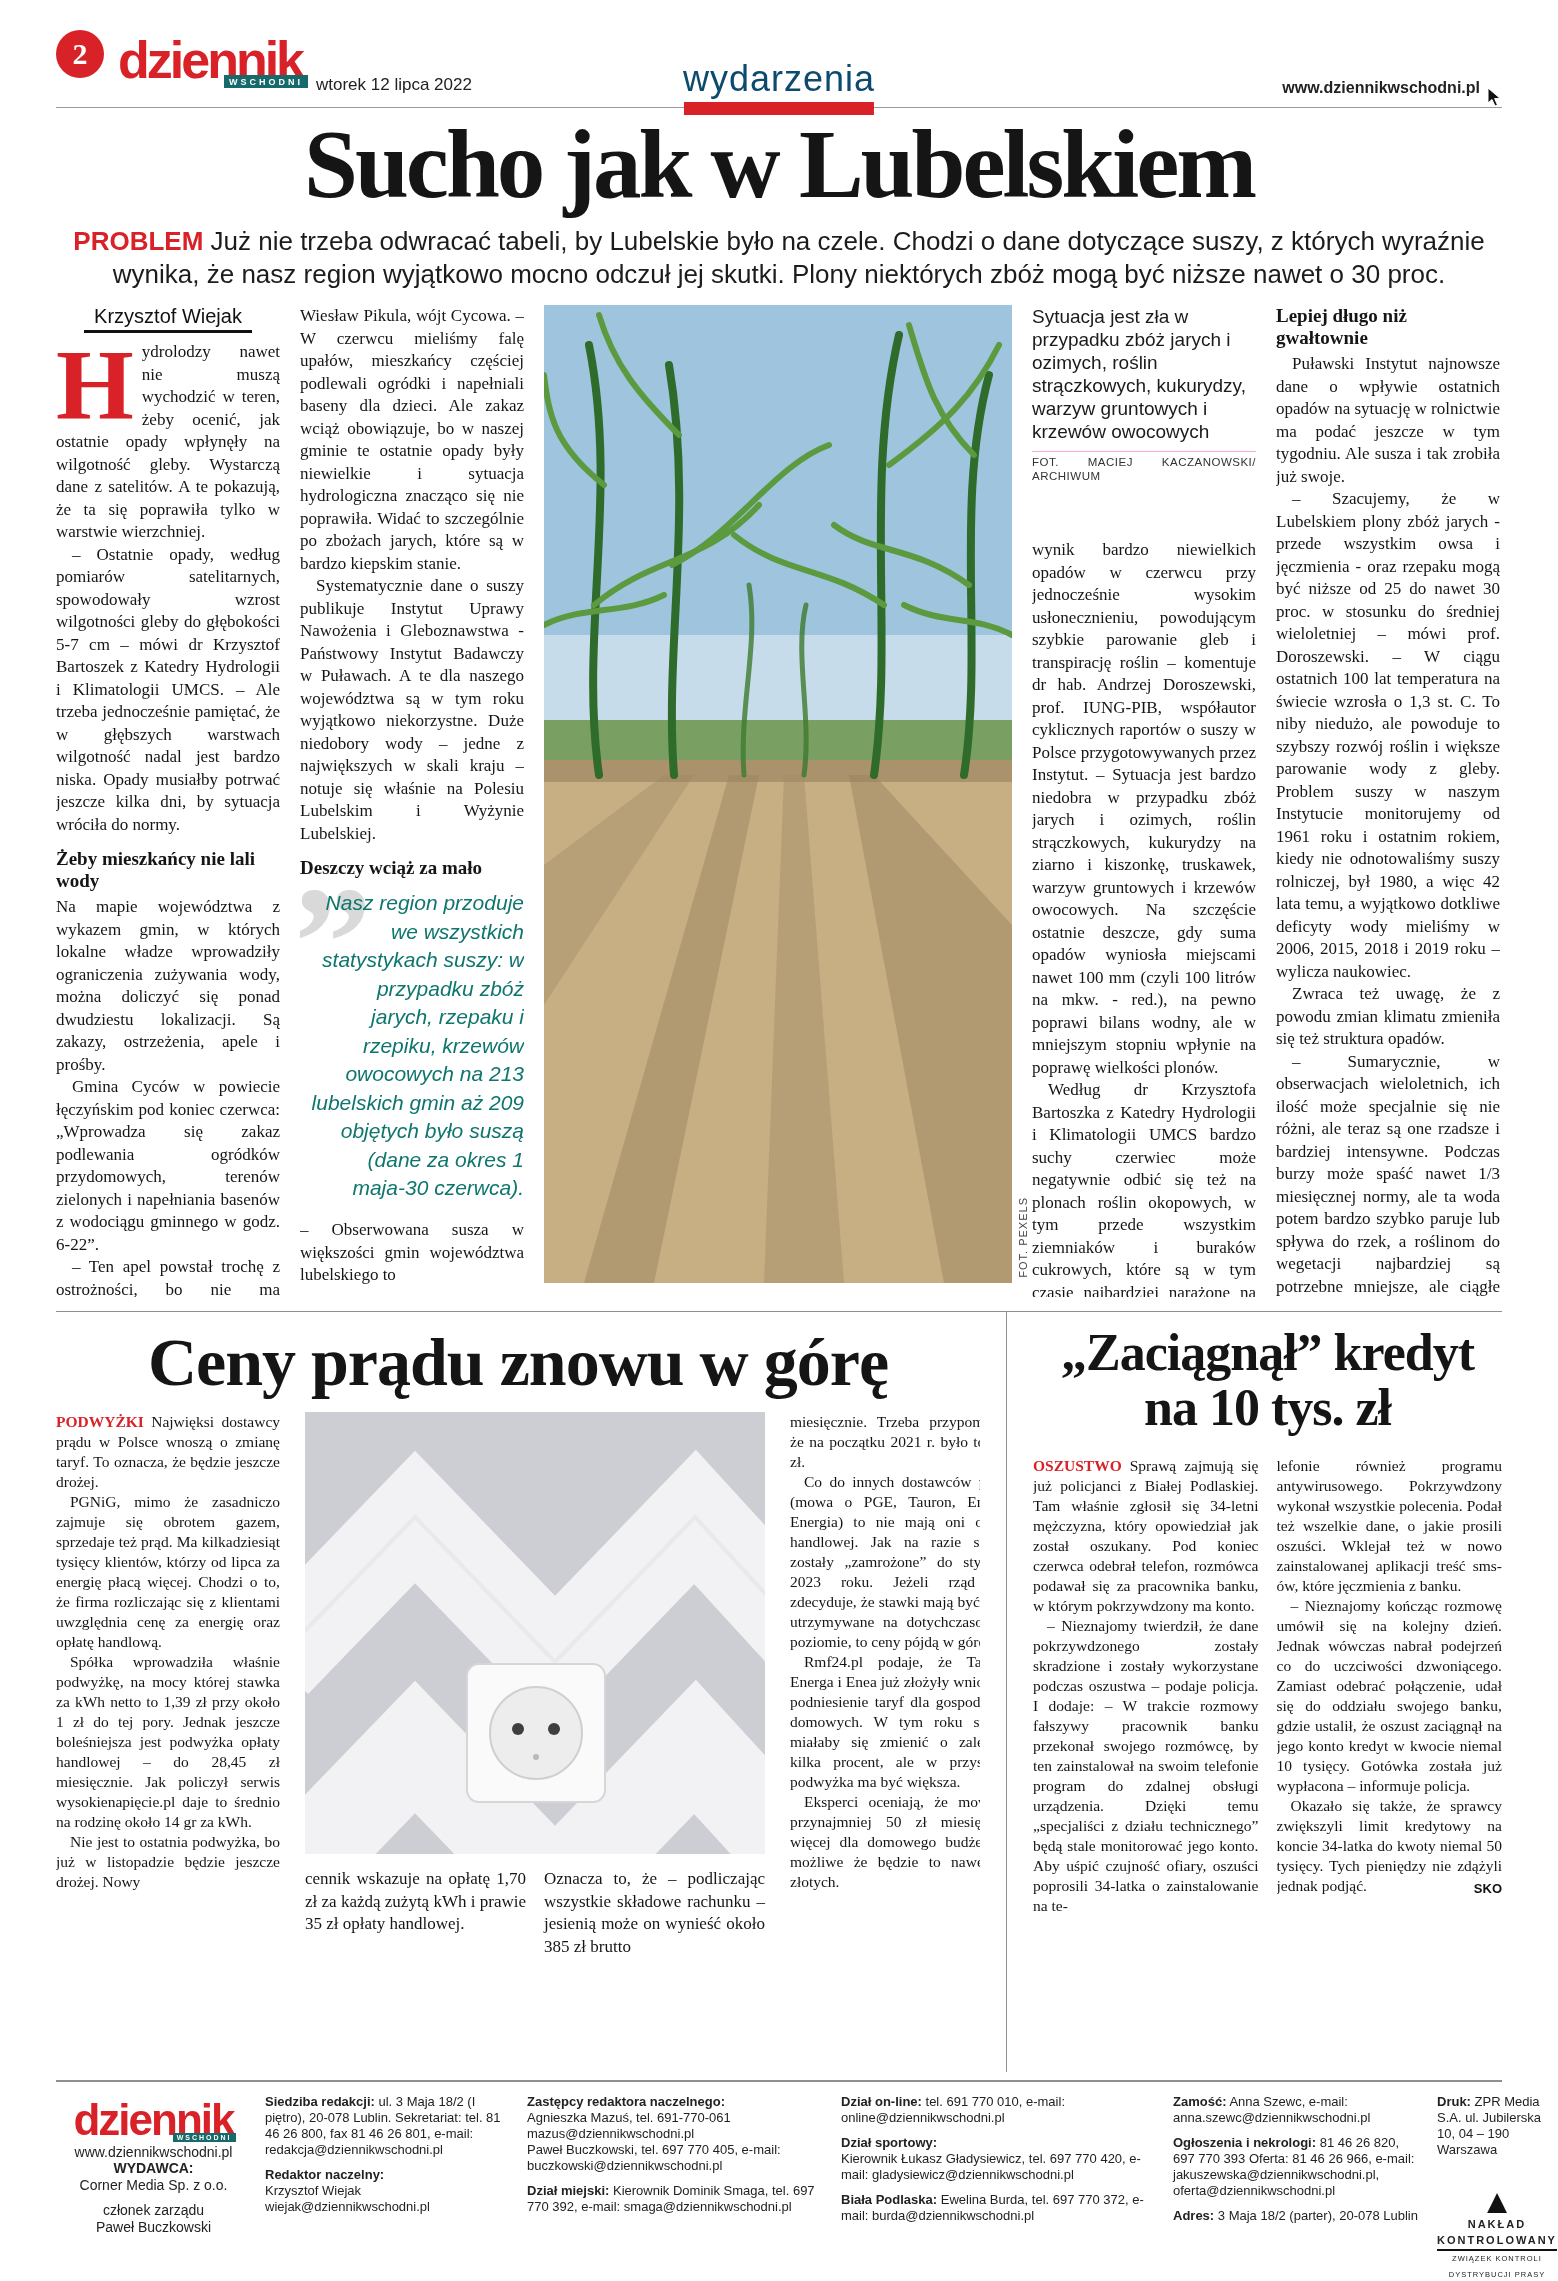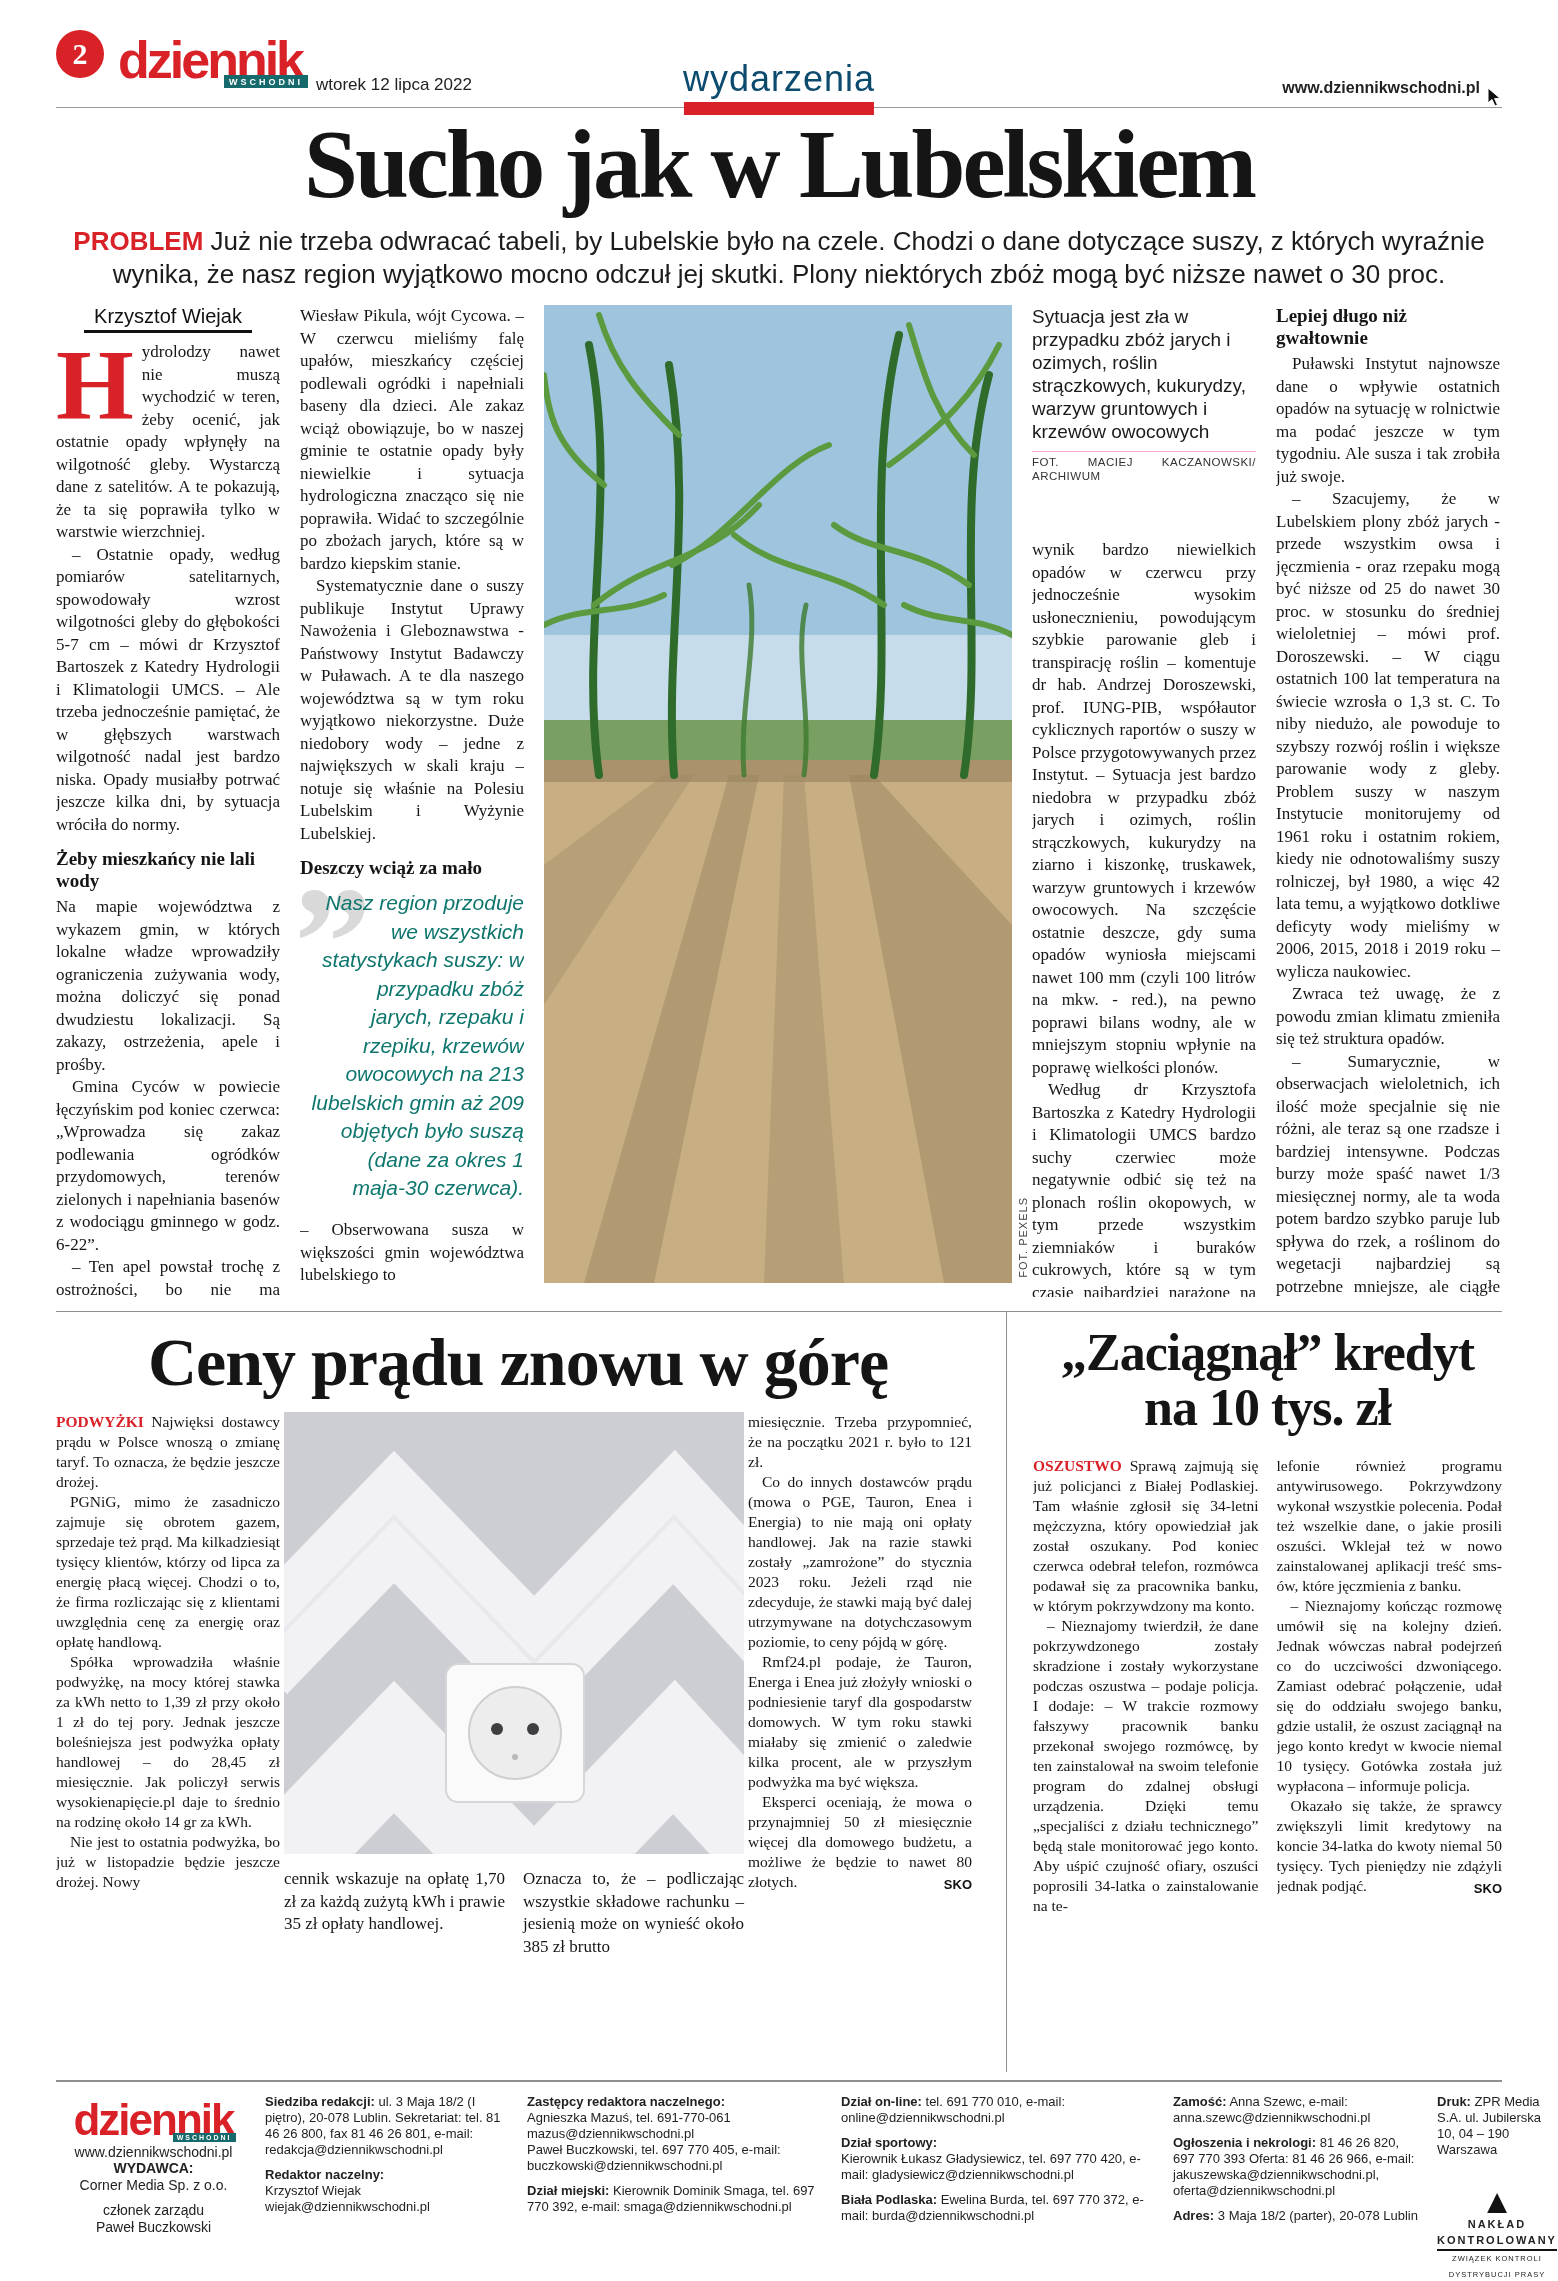--- a/index.html
+++ b/index.html
@@ -104,21 +104,21 @@
   .row2-left { padding-right: 26px; }
   .row2-right { border-left: 1px solid #8f8f8f; padding-left: 26px; }
   .headline-2 {
     font-family: "Liberation Serif", serif; font-weight: bold; font-size: 68px; letter-spacing: -1px;
     text-align: center; margin: 16px 0 16px 0; line-height: 1; white-space: nowrap;
   }
   .headline-3 {
     font-family: "Liberation Serif", serif; font-weight: bold; font-size: 52px; letter-spacing: -1px;
     text-align: center; margin: 14px 0 20px 0; line-height: 1.05;
   }
-  .art2 { display: grid; grid-template-columns: 224px 460px 224px; column-gap: 4px; height: 648px; overflow: hidden; }
+  .art2 { display: grid; grid-template-columns: 224px 460px 224px; column-gap: 25px; height: 648px; overflow: hidden; }
   .art2 .colbody, .art3 .colbody { font-size: 15.5px; line-height: 20px; }
   .art2 .colbody p, .art3 .colbody p { text-indent: 14px; }
   .art2 .colbody p.first, .art3 .colbody p.first { text-indent: 0; }
   .photo2 { height: 442px; }
   .photo2-captions {
     display: grid; grid-template-columns: 1fr 1fr; column-gap: 18px; margin-top: 14px;
     font-size: 17px; line-height: 22.5px; text-align: justify;
   }
   .art3 { display: grid; grid-template-columns: 1fr 1fr; column-gap: 18px; height: 610px; overflow: hidden; }
   .author { float: right; font: bold 13px "Liberation Sans", sans-serif; color: #111; margin-top: 5px; }

